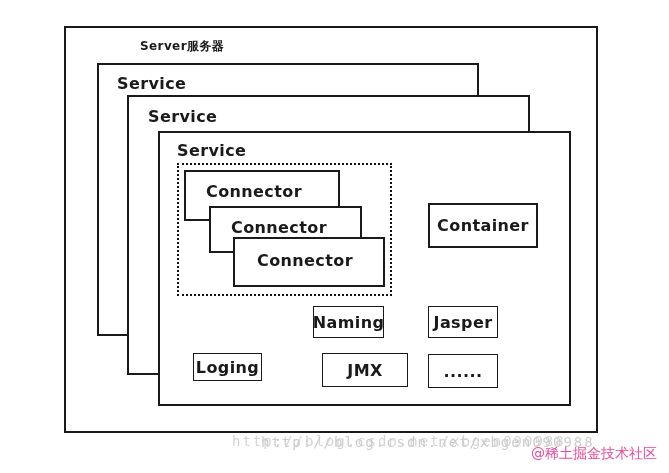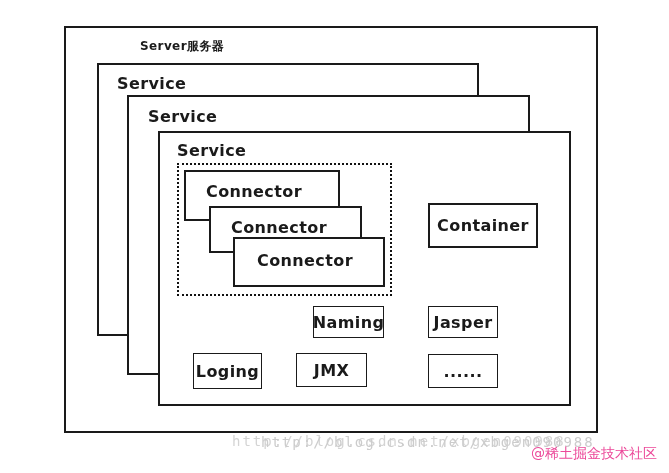--- a/index.html
+++ b/index.html
@@ -97,24 +97,24 @@
     <span class="clbl">Container</span>
   </div>
 
   <div class="box thin center" style="left:313px; top:306px; width:71px; height:32px;">
     <span class="clbl">Naming</span>
   </div>
   <div class="box thin center" style="left:428px; top:306px; width:70px; height:32px;">
     <span class="clbl">Jasper</span>
   </div>
 
-  <div class="box thin center" style="left:193px; top:353px; width:69px; height:36px;">
+  <div class="box thin center" style="left:193px; top:353px; width:69px; height:28px;">
     <span class="clbl">Loging</span>
   </div>
-  <div class="box thin center" style="left:296px; top:353px; width:71px; height:34px;">
+  <div class="box thin center" style="left:322px; top:353px; width:86px; height:34px;">
     <span class="clbl">JMX</span>
   </div>
   <div class="box thin center" style="left:428px; top:354px; width:70px; height:34px;">
     <span class="clbl">......</span>
   </div>
 
   <div class="wm-url shadow" style="left:232px; top:433px;">http://blog.csdn.net/xbgen090988</div>
   <div class="wm-url" style="left:261px; top:434px;">http://blog.csdn.net/xbgen090988</div>
   <div class="wm-community" style="left:531px; top:445px;">@稀土掘金技术社区</div>
 

